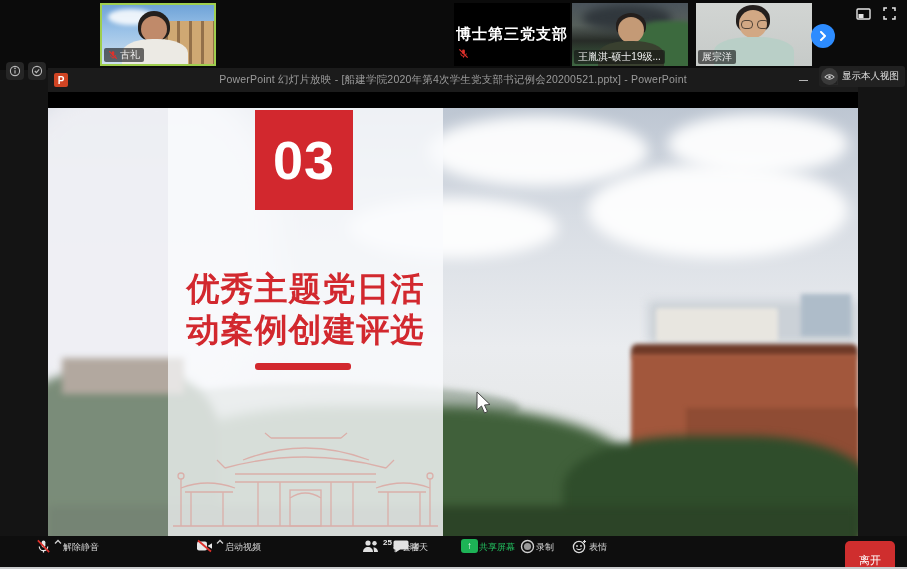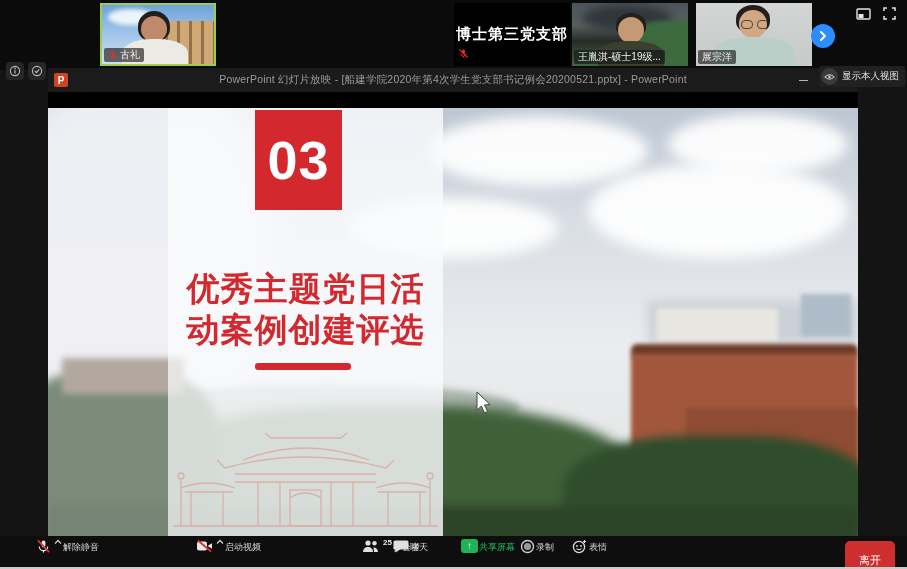--- a/index.html
+++ b/index.html
@@ -84,21 +84,21 @@
   .terra2{left:638px;top:300px;width:172px;height:135px;background:#8f4c34;filter:blur(2px);}
   .lake{left:88px;top:276px;width:384px;height:48px;border-radius:50%;background:#aab5ac;filter:blur(3px);}
   .trees-mid{left:95px;top:298px;width:490px;height:160px;border-radius:40%;background:#40603a;filter:blur(6px);}
   .trees-right{left:515px;top:328px;width:310px;height:130px;border-radius:40%;background:#2f4d2b;filter:blur(5px);}
   .trees-left{left:-34px;top:266px;width:205px;height:200px;border-radius:30%;background:#35522f;filter:blur(5px);}
   .bld-left{left:14px;top:250px;width:122px;height:36px;background:#8f7f6d;filter:blur(3px);}
   .grass-bottom{left:0;top:398px;width:810px;height:45px;background:#2c4427;filter:blur(4px);}
 
   .panel-fade{left:0;top:0;width:120px;height:435px;background:rgba(236,237,243,.38);}
   #white-panel{left:120px;top:0;width:275px;height:435px;background:rgba(249,250,252,.82);}
-  #num-box{left:207px;top:2px;width:87px;height:100px;background:#d2282e;
+  #num-box{left:207px;top:2px;width:98px;height:100px;background:#d2282e;
            display:flex;align-items:center;justify-content:center;}
   #num-box span{color:#fff;font-size:54px;font-weight:bold;letter-spacing:1px;}
   #slide-title{left:120px;top:160px;width:275px;text-align:center;color:#d2282e;
                font-size:33px;font-weight:bold;line-height:41px;letter-spacing:1px;}
   #red-bar{left:207px;top:255px;width:96px;height:7px;border-radius:3px;background:#d2282e;}
   #gate-art{left:125px;top:320px;opacity:.68;}
   #cursor{left:428px;top:283px;z-index:30;}
 
   
   #toolbar{left:0;top:536px;width:907px;height:31px;background:#0e0e0e;z-index:50;}

